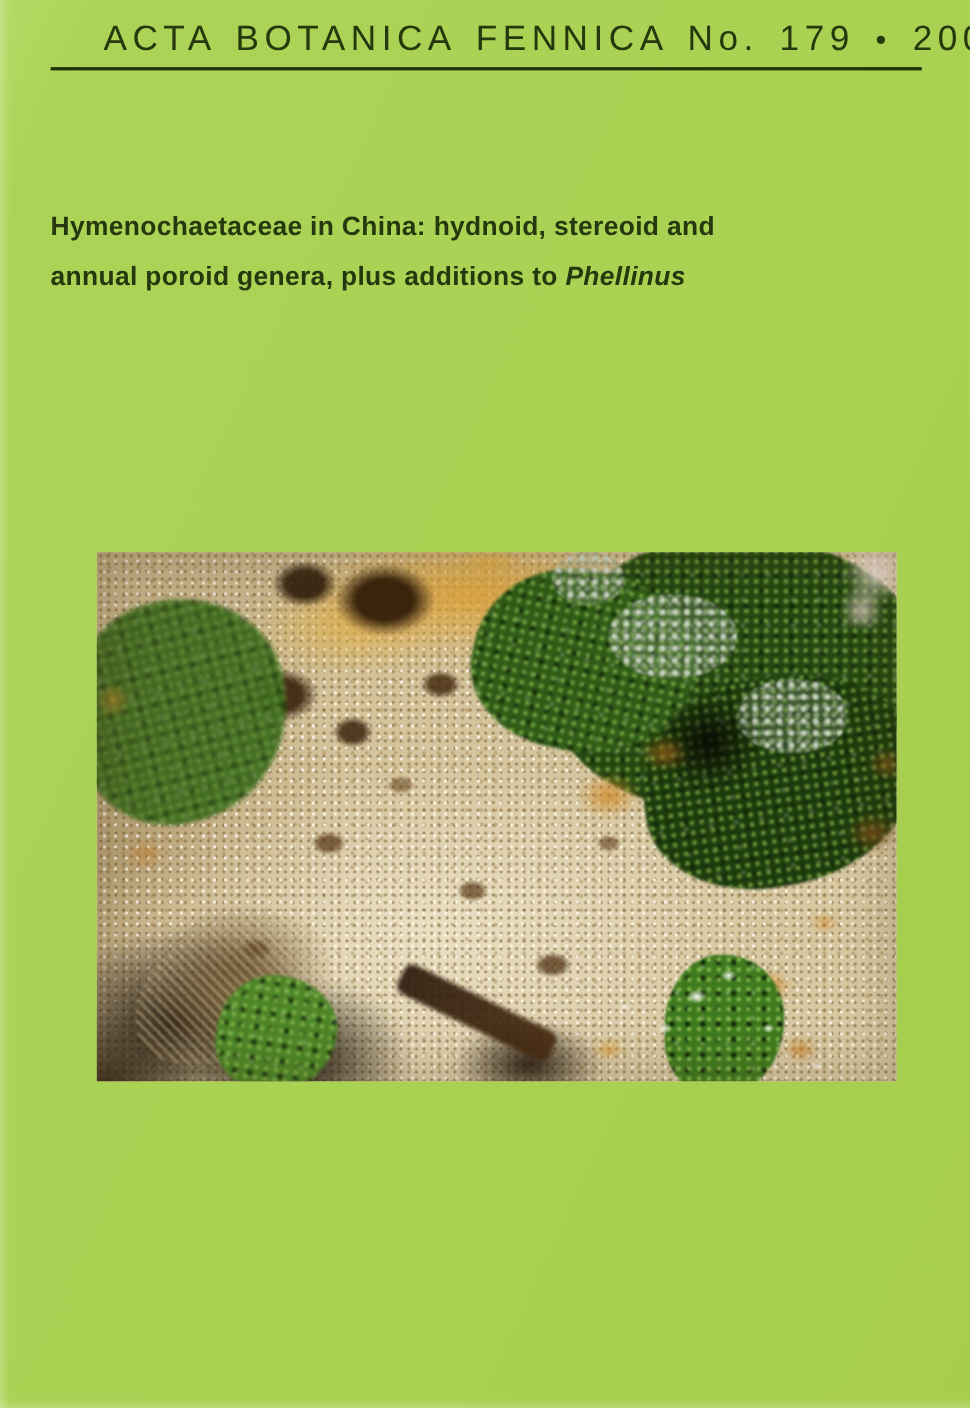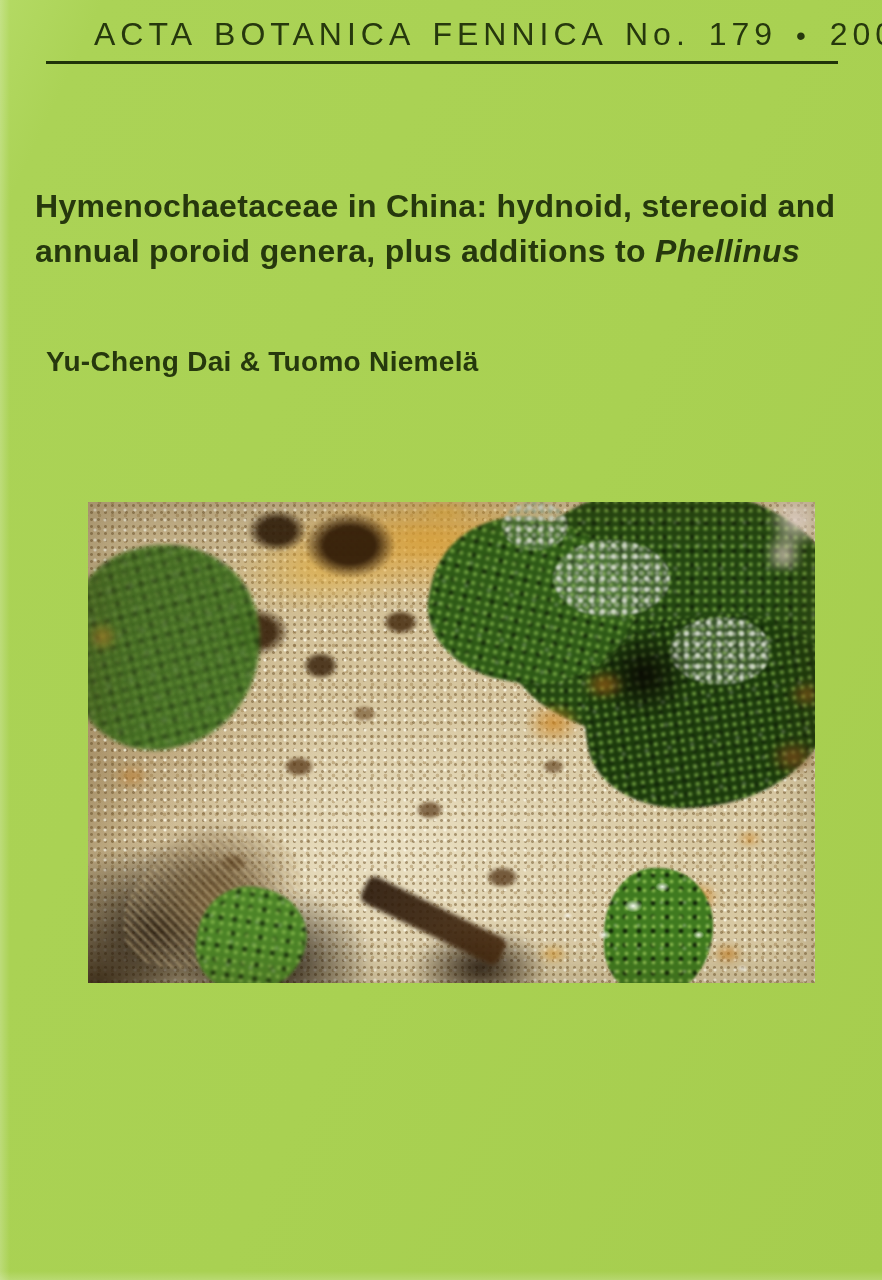--- a/index.html
+++ b/index.html
@@ -26,22 +26,22 @@
     font-size:32px;font-weight:400;color:#26380d;
     letter-spacing:5px;word-spacing:5px;white-space:nowrap;margin-left:48px;
   }
   .masthead-text .bullet{font-size:28px;}
   .rule{
     position:absolute;left:46px;top:61px;width:792px;height:3px;
     background:#203409;
   }
   
   .title{
-    position:absolute;left:35px;top:184px;margin:0;width:812px;
-    font-size:32px;line-height:45px;font-weight:700;color:#26380d;
+    position:absolute;left:46px;top:184px;margin:0;width:812px;
+    font-size:24px;line-height:45px;font-weight:700;color:#26380d;
     letter-spacing:.3px;
   }
   .title .tline{display:block;}
   .title em{font-style:italic;}
   .authors{
     position:absolute;left:46px;top:346px;
     font-size:28px;font-weight:700;color:#26380d;letter-spacing:.3px;
   }
   
   .photo{
@@ -185,21 +185,20 @@
       <span>2006</span>
     </div>
     <div class="rule"></div>
   </header>
 
   <h1 class="title">
     <span class="tline">Hymenochaetaceae in China: hydnoid, stereoid and</span>
     <span class="tline"><span>annual poroid genera, plus additions to </span><em>Phellinus</em></span>
   </h1>
 
-  <div class="authors">Yu-Cheng Dai &amp; Tuomo Niemelä</div>
 
   <figure class="photo" title="Close-up photograph of a cream-coloured resupinate poroid fungus on wood, with green moss tufts, grey lichen, rusty-orange patches, dark plant litter and small white flecks">
     <div class="ph base"></div>
     <div class="ph orange-top"></div>
     <div class="ph darkspots"></div>
     <div class="ph moss moss-tl"></div>
     <div class="ph bush">
       <div class="ph moss b1"></div>
       <div class="ph moss b2"></div>
       <div class="ph moss b3"></div>

